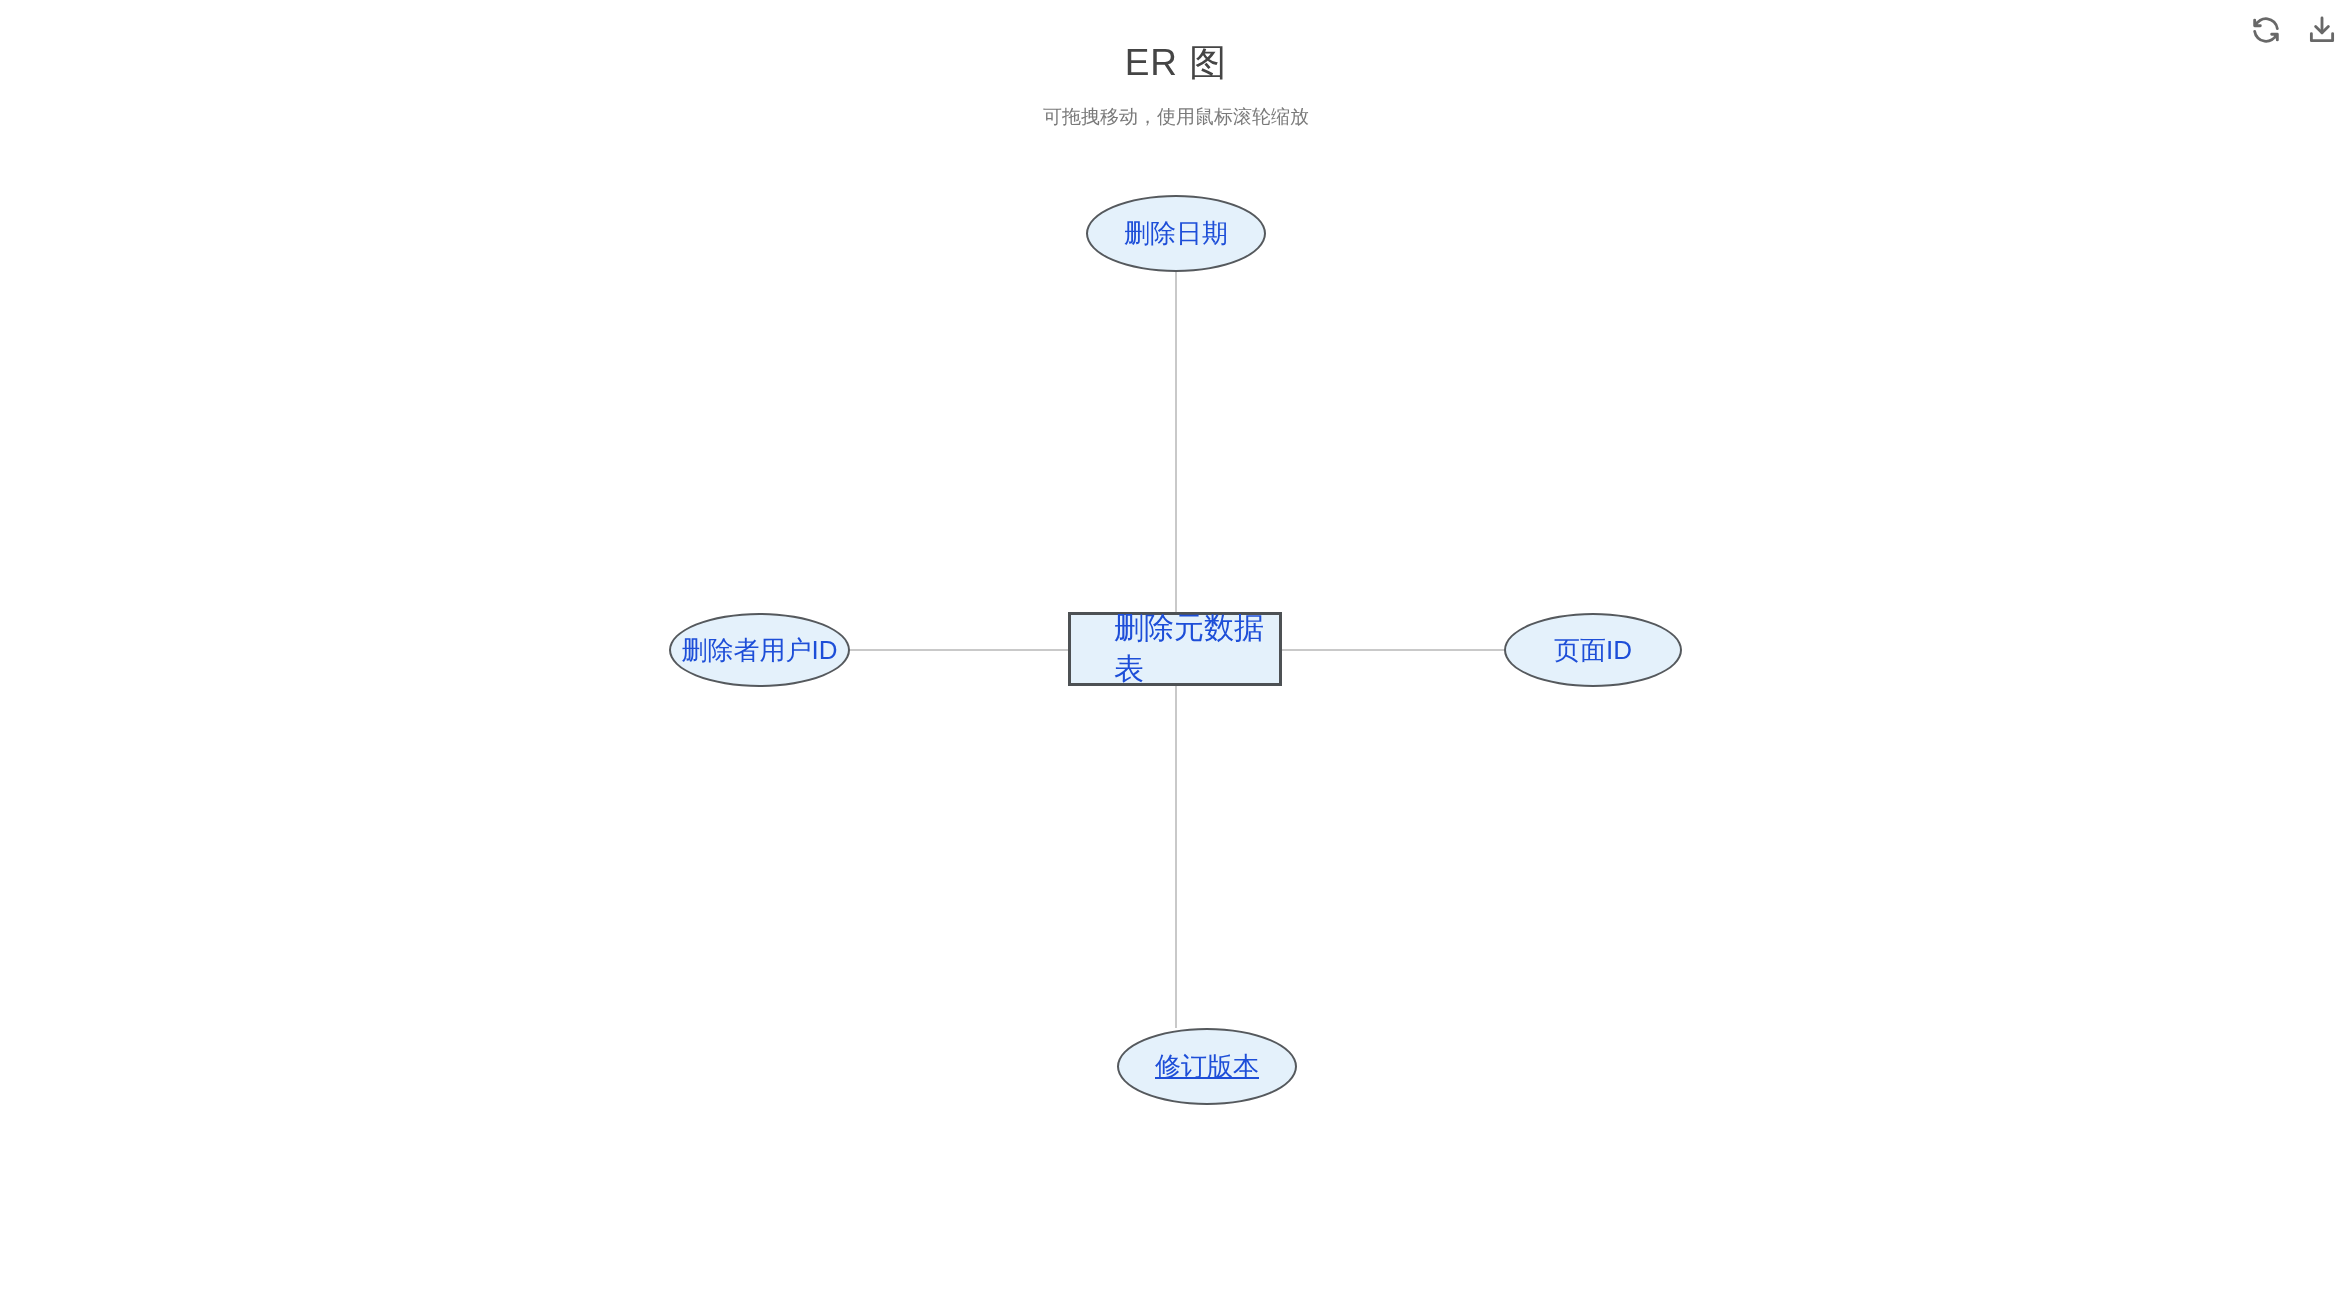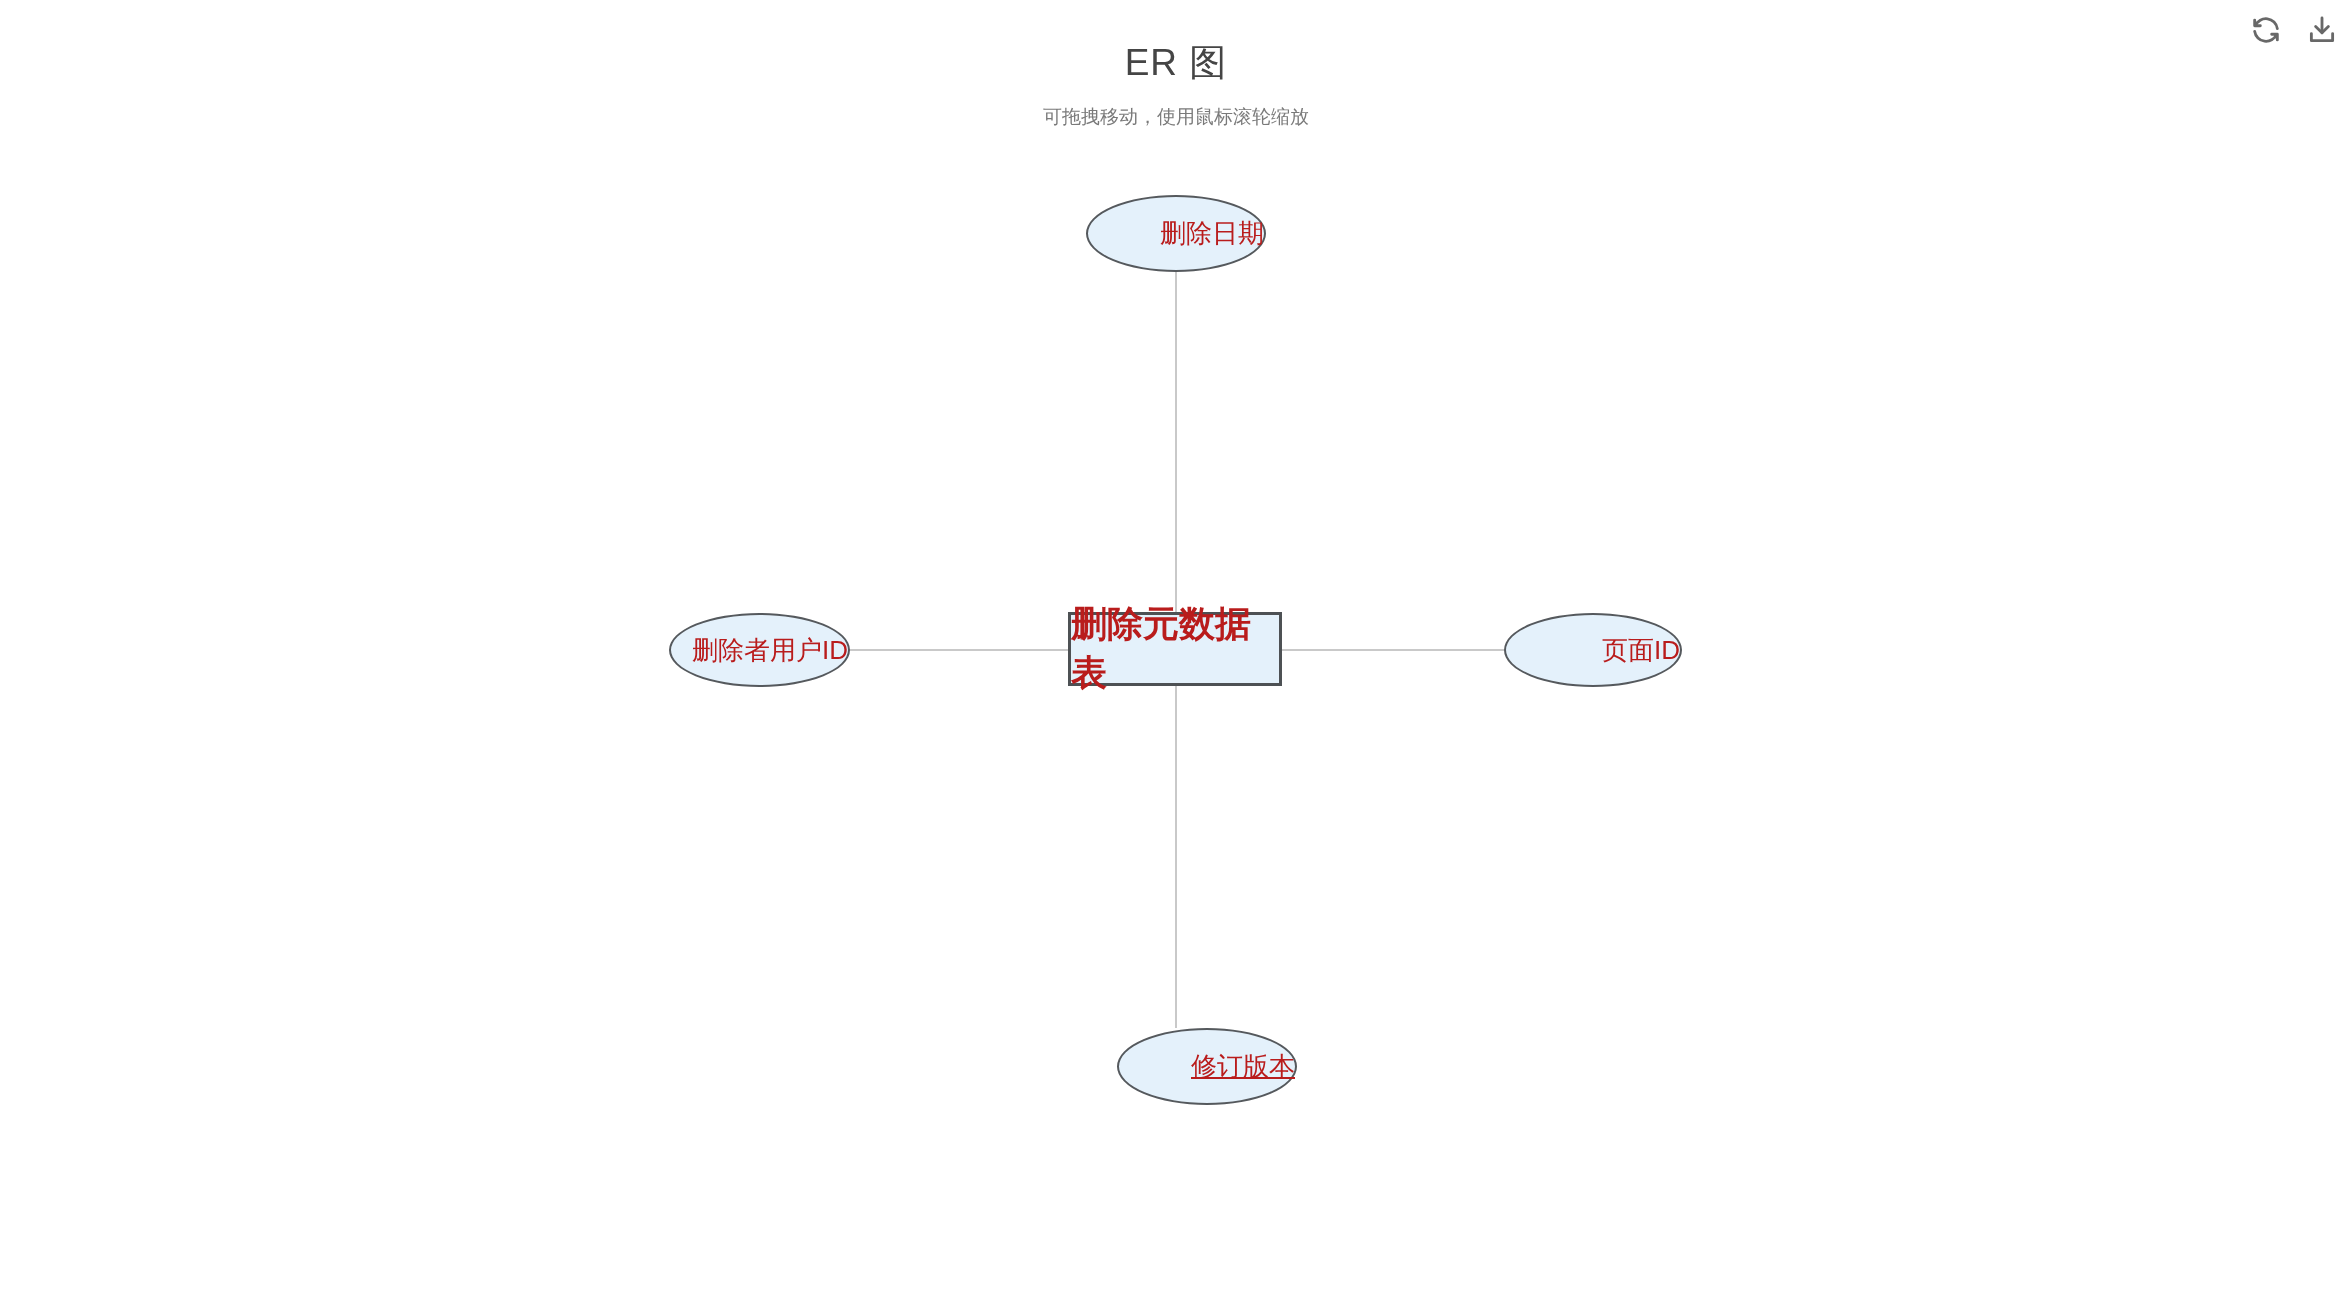--- a/index.html
+++ b/index.html
@@ -27,25 +27,25 @@
 
   
   .connector { position: absolute; background: #c9c9c9; }
   .connector-top    { left: 1175px; top: 271px;  width: 2px;   height: 342px; }
   .connector-bottom { left: 1175px; top: 686px;  width: 2px;   height: 342px; }
   .connector-left   { left: 849px;  top: 649px;  width: 219px; height: 2px; }
   .connector-right  { left: 1282px; top: 649px;  width: 222px; height: 2px; }
 
   
   .node {
-    position: absolute; display: flex; align-items: center; justify-content: flex-end;
-    background: #e4f1fb; color: #b91c1c;
+    position: absolute; display: flex; align-items: center; justify-content: center;
+    background: #e4f1fb; color: #1d4ed8;
   }
   .node-ellipse { border: 2px solid #55595d; border-radius: 50%; font-size: 26px; }
-  .node-entity  { border: 3px solid #4d5154; font-size: 36px; font-weight: bold; }
+  .node-entity  { border: 3px solid #4d5154; font-size: 30px; font-weight: normal; padding-left: 43px; }
 
   .node-top    { left: 1086px; top: 195px;  width: 180px; height: 77px; }
   .node-left   { left: 669px;  top: 613px;  width: 181px; height: 74px; }
   .node-right  { left: 1504px; top: 613px;  width: 178px; height: 74px; }
   .node-bottom { left: 1117px; top: 1028px; width: 180px; height: 77px; text-decoration: underline; }
   .node-center { left: 1068px; top: 612px;  width: 214px; height: 74px; }
 </style>
 </head>
 <body>
 

